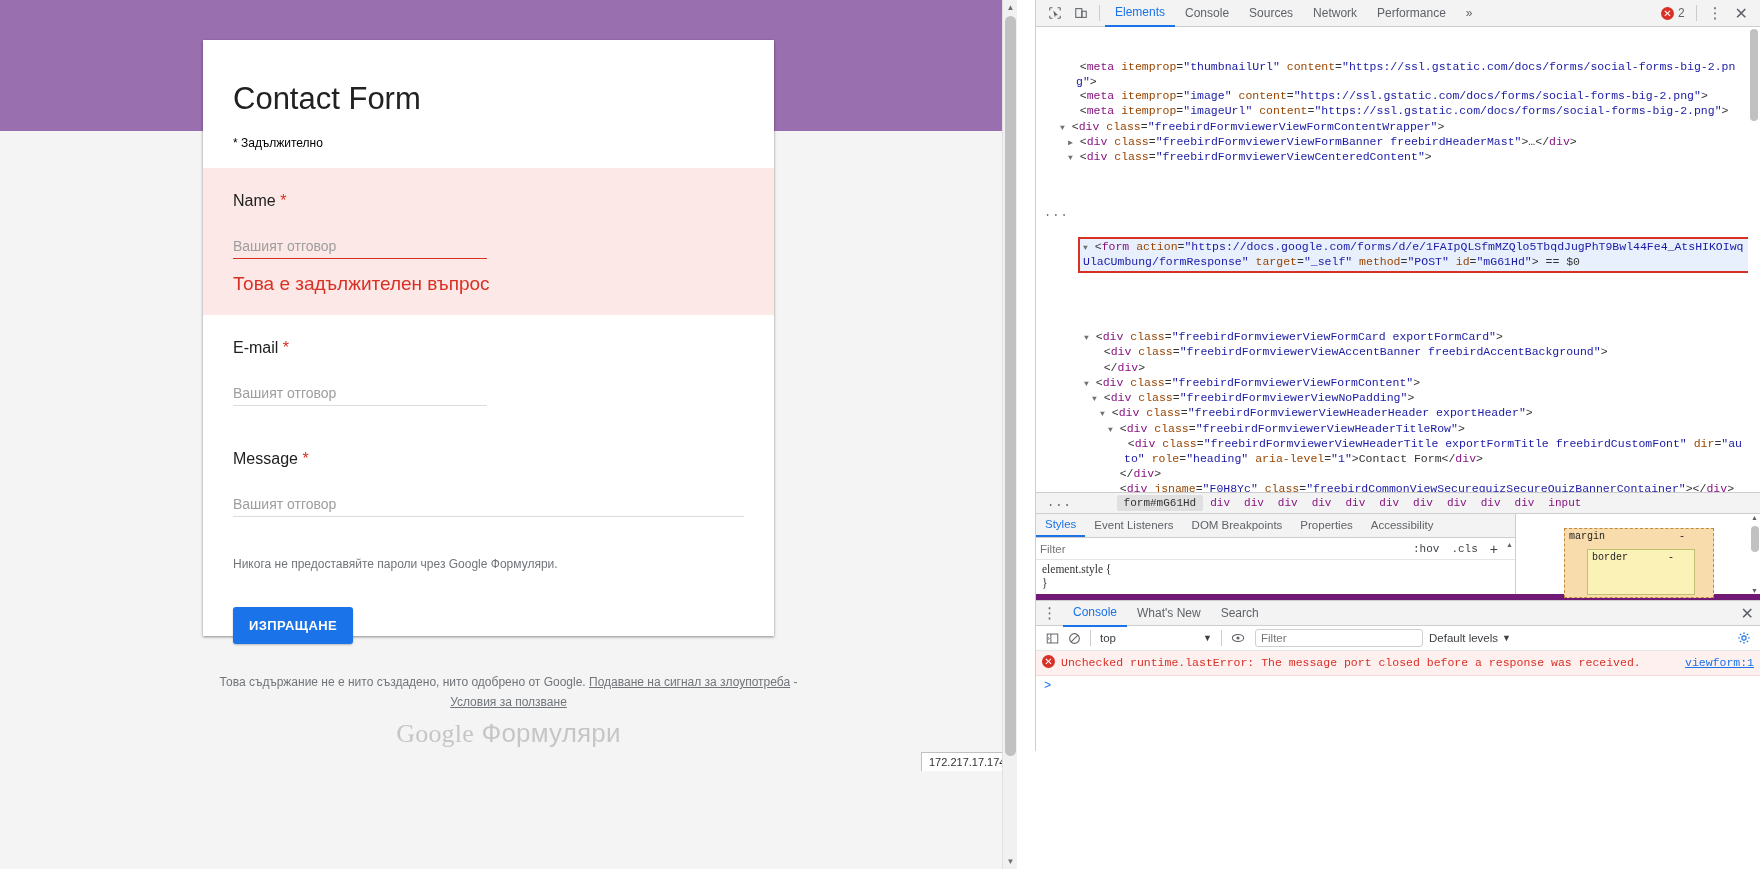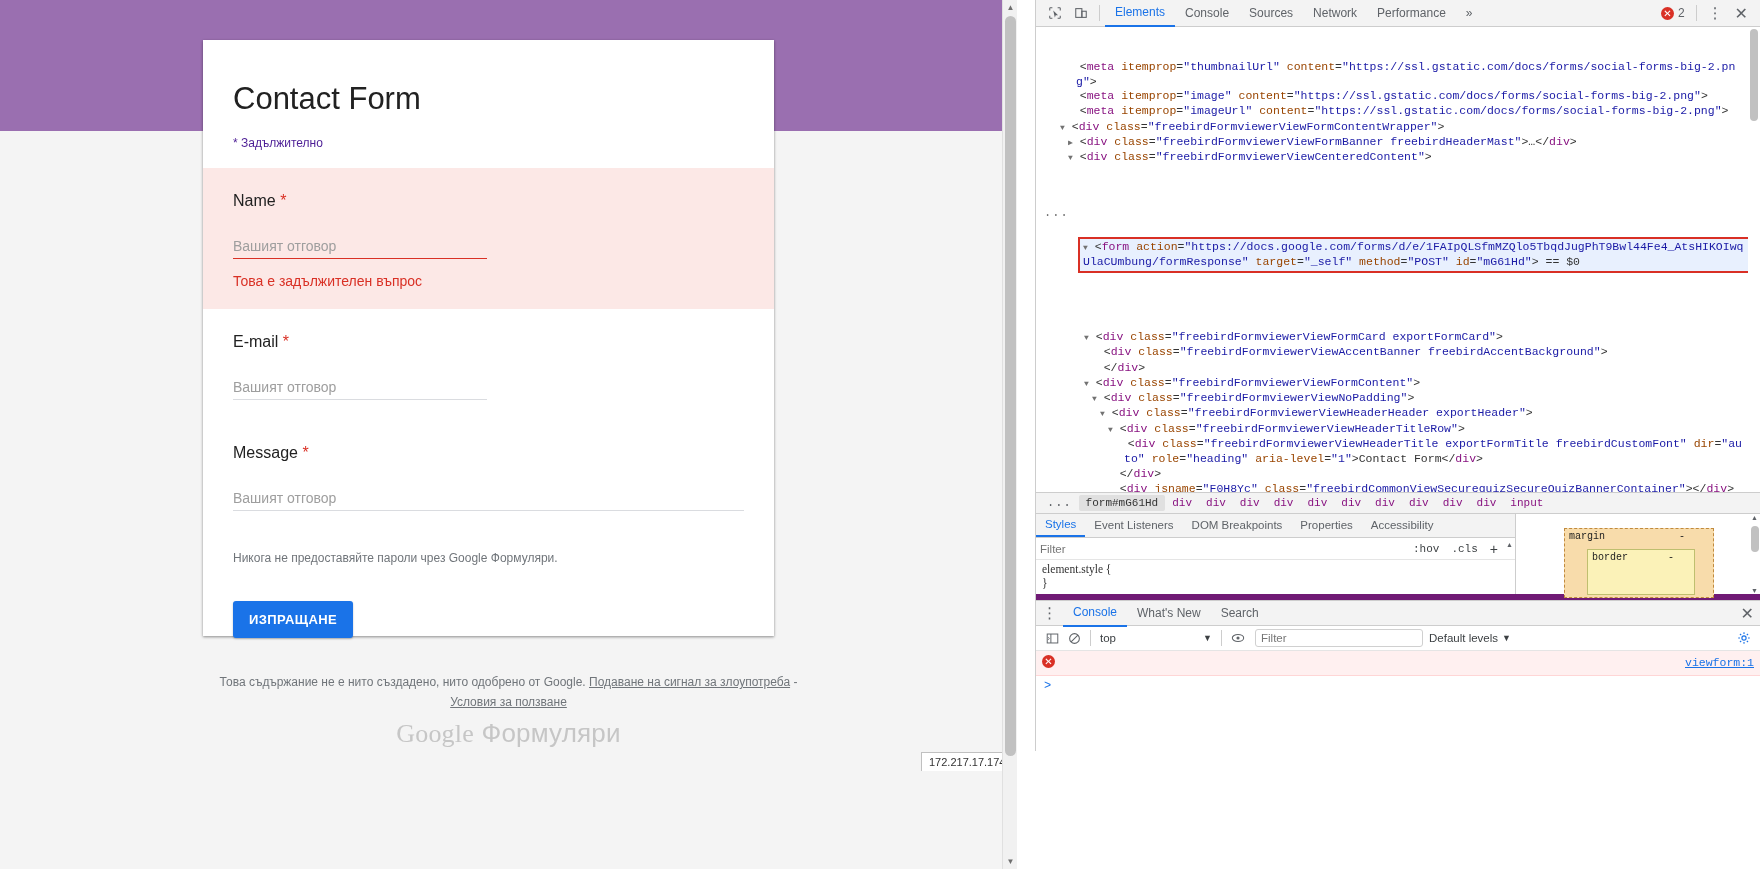--- a/index.html
+++ b/index.html
@@ -31,21 +31,21 @@
   }
   .card-pad { padding: 0 30px; }
 
   #form-title {
     font-size: 31px; font-weight: 400; color: #212121;
     letter-spacing: 0px;
     padding-top: 40px; padding-bottom: 0;
     line-height: 38px;
   }
   #required-legend {
-    font-size: 12px; color: #4c1d95; margin-top: 18px; padding-bottom: 18px;
+    font-size: 12px; color: #000000; margin-top: 18px; padding-bottom: 18px;
   }
 
   .q-block { padding: 22px 30px 20px 30px; }
   .q-block.error { background: #fce8e6; }
   .q-label {
     font-size: 16px; color: #212121; font-weight: 400;
     line-height: 22px; margin-bottom: 0;
   }
   .q-label .star { color: #d93025; }
   .q-input {
@@ -57,21 +57,21 @@
     border-bottom: 1px solid #dadce0;
     background: transparent;
     outline: none;
     padding: 0 0 4px 0;
     font-family: "Liberation Sans", sans-serif;
   }
   .q-input.wide { width: 511px; }
   .q-input.err { border-bottom: 1px solid #d93025; }
   .q-input::placeholder { color: #9e9e9e; opacity: 1; }
   .q-error-msg {
-    margin-top: 14px; font-size: 14px; color: #d93025;
+    margin-top: 14px; font-size: 19px; color: #d93025;
   }
 
   #submit-row { padding: 36px 30px 0 30px; }
   #submit-btn {
     background: #1a73e8; color: #fff;
     border: none; border-radius: 3px;
     font-size: 13px; font-weight: bold;
     letter-spacing: .4px;
     padding: 11px 16px;
     cursor: pointer;
@@ -203,21 +203,21 @@
 
   
   #breadcrumb {
     height: 22px; display: flex; align-items: center; gap: 0;
     background: #f3f3f3; border-top: 1px solid #cdcdcd; border-bottom: 1px solid #cdcdcd;
     font-family: "Liberation Mono", monospace; font-size: 11px;
     padding-left: 4px; overflow: hidden;
   }
   .bc-dots { color: #5f6368; padding: 0 7px; font-size: 12px; letter-spacing: 1px;}
   .bc-item { padding: 2px 7px; color: #881280; cursor: pointer; white-space: nowrap;}
-  .bc-item.sel { background: #e0e0e0; color: #333; border-radius: 2px; }
+  .bc-item.sel { background: #e0e0e0; color: #333; border-radius: 2px; margin-left: 38px; }
 
   
   #styles-pane { display: flex; border-bottom: 6px solid #701a75; height: 86px; }
   #styles-left { flex: 1; display: flex; flex-direction: column; }
   #styles-tabs {
     height: 24px; display: flex; align-items: center; background: #f3f3f3;
     border-bottom: 1px solid #cdcdcd;
   }
   .st-tab { font-size: 11.5px; color: #5f6368; padding: 4px 9px 5px 9px; cursor: pointer; white-space: nowrap;}
   .st-tab.active { color: #1a73e8; border-bottom: 2px solid #1a73e8; }
@@ -516,20 +516,21 @@
                 <line x1="11.2" y1="11.2" x2="12.6" y2="12.6"></line>
               <line x1="12.6" y1="3.4" x2="11.2" y2="4.8"></line>
                 <line x1="4.8" y1="11.2" x2="3.4" y2="12.6"></line>
             </g>
           </svg>
         </div>
       </div>
 
       <div id="console-msg">
         <span class="err-dot">✕</span>
+        <span>Unchecked runtime.lastError: The message port closed before a response was received.</span>
         <span class="src">viewform:1</span>
       </div>
 
       <div id="console-prompt">
         <span>&gt;</span>
       </div>
     </div>
   </div>
 </div>
 

